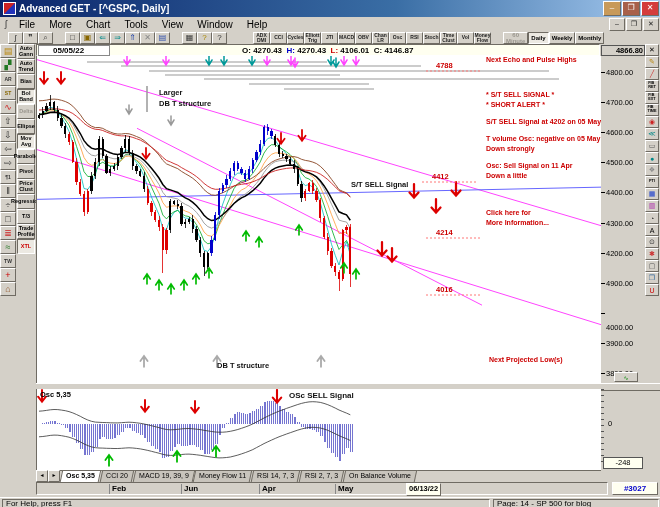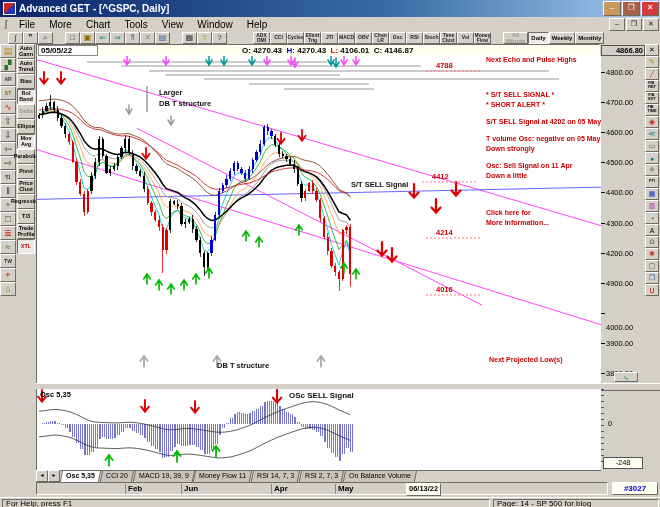--- a/index.html
+++ b/index.html
@@ -34,21 +34,21 @@
   .side-icons .tb-btn{width:16px;height:14px;font-size:9px;}
   .side-text{position:absolute;left:17px;top:44px;width:19px;}
   .side-text .tb-btn{width:18px;height:15px;font-size:5.5px;line-height:5.5px;font-weight:bold;text-align:center;}
   .rt-tools{position:absolute;left:645px;top:44px;width:15px;}
   .rt-tools .tb-btn{width:14px;height:12px;font-size:7px;}
   .tiny{font-size:3.8px !important;line-height:3.8px !important;font-weight:bold;}
   
   .hdr{position:absolute;left:36px;top:44px;width:564px;height:12px;background:#fffff0;
     border:1px solid;border-color:#6f6b63 #fff #fff #6f6b63;box-sizing:border-box;font-size:8px;}
   .hdr .datebox{position:absolute;left:1px;top:0px;width:56px;height:9px;background:#fff;
-    border:1px solid #888;font-weight:bold;padding-left:2px;}
+    border:1px solid #888;font-weight:bold;padding-left:14px;}
   .hdr .ohlc{position:absolute;left:205px;top:1px;white-space:nowrap;font-weight:bold;color:#000;}
   .lbl-h{color:#0000cc;} .lbl-l{color:#cc0000;}
   .chg{position:absolute;left:598px;top:45px;width:46px;text-align:right;font-size:8px;font-weight:bold;color:#e00000;}
   #main-wrap{position:absolute;left:36px;top:56px;width:564px;height:327px;background:#fff;
     border-left:1px solid #6f6b63;border-bottom:1px solid #6f6b63;box-sizing:content-box;}
   .paxis{position:absolute;left:600px;top:56px;width:45px;height:327px;font-size:7.5px;color:#000;}
   .paxis .tick{position:absolute;left:6px;width:38px;}
   .paxis .dash{position:absolute;left:1px;width:4px;height:1px;background:#000;}
   .axis-top-box{position:absolute;left:601px;top:45px;width:41px;height:9px;border:1px solid #555;
     background:#d4d0c8;font-size:7.5px;font-weight:bold;text-align:right;padding-right:1px;}
@@ -715,23 +715,23 @@
       <span class="tab"><span>CCI 20</span></span>
       <span class="tab"><span>MACD 19, 39, 9</span></span>
       <span class="tab"><span>Money Flow 11</span></span>
       <span class="tab"><span>RSI 14, 7, 3</span></span>
       <span class="tab"><span>RSI 2, 7, 3</span></span>
       <span class="tab"><span>On Balance Volume</span></span>
     </div>
 
   <div class="months" id="months">
     <span class="projbox" id="projbox" style="left: 369px;">06/13/22</span>
-  <span class="mon" style="left: 72px; margin-left: 16px;">Feb</span>
+  <span class="mon" style="left: 72px;">Feb</span>
       <span class="mon" style="left: 144px;">Jun</span>
-      <span class="mon" style="left: 234px; text-align: right;">Apr</span>
+      <span class="mon" style="left: 222px; text-align: right;">Apr</span>
       <span class="mon" style="left: 298px;">May</span>
     </div>
   <div class="counter">#3027</div>
 
   <div class="statusbar">
     <span class="spanel sp-left">For Help, press F1</span>
     <span class="spanel sp-right">Page: 14 - SP 500 for blog</span>
   </div>
 </div>
 

